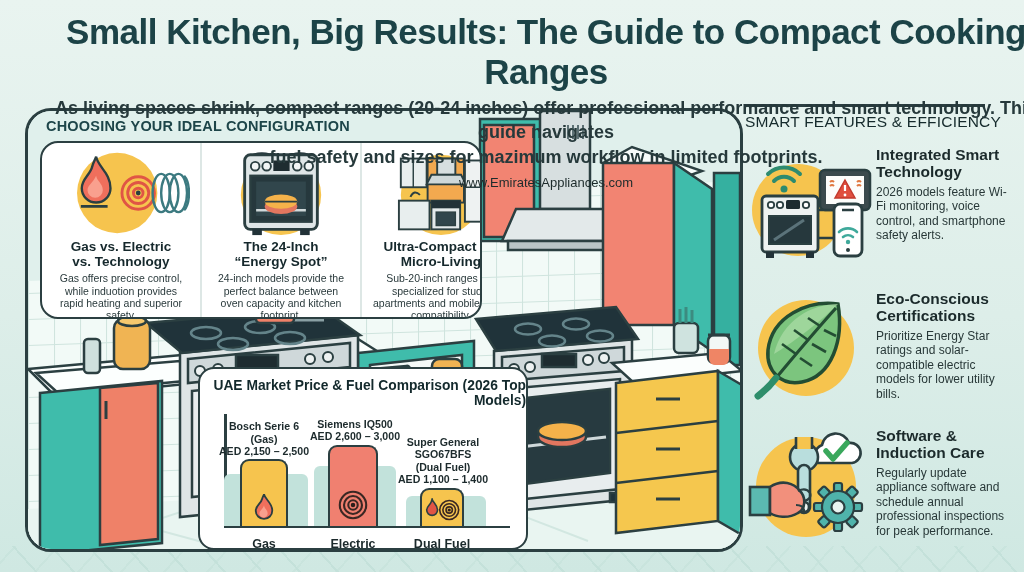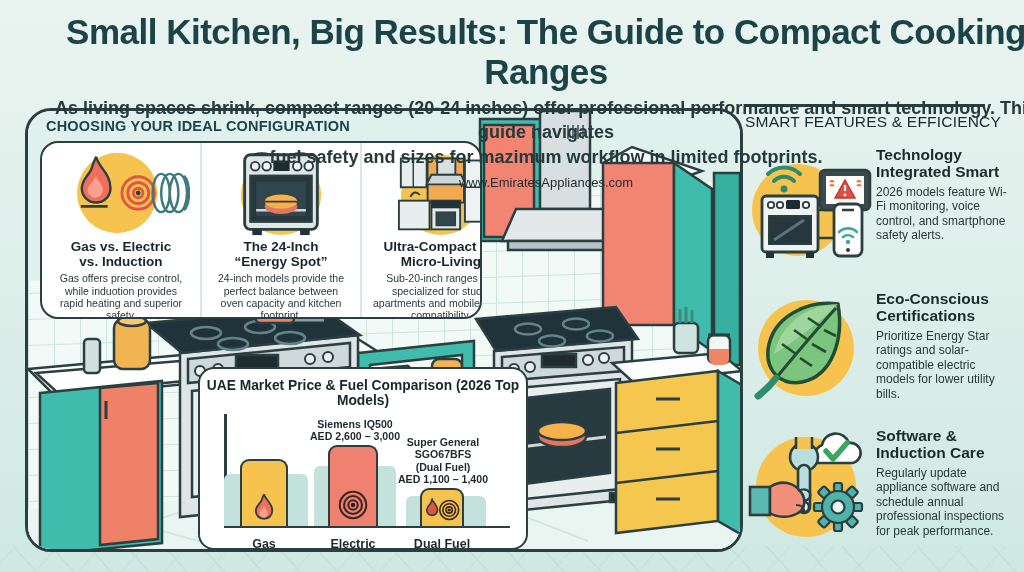--- a/index.html
+++ b/index.html
@@ -21,21 +21,21 @@
     border:2.5px solid #2b3f41;border-radius:18px;display:flex;z-index:3;overflow:hidden;}
   .config-col{flex:1;padding:6px 10px 4px;display:flex;flex-direction:column;align-items:center;text-align:center;}
   .config-col + .config-col{border-left:2px solid #dde7e5;}
   .config-icon{height:88px;display:flex;align-items:center;justify-content:center;}
   .config-title{font-size:13.5px;font-weight:700;line-height:1.12;color:#15282c;margin-top:2px;}
   .config-body{font-size:10.5px;line-height:1.18;color:#2a3a3c;font-weight:500;margin-top:3px;}
 
   
   .price-panel{position:absolute;left:170px;top:256px;width:326px;height:179px;background:#fff;
     border:2.5px solid #2b3f41;border-radius:16px;z-index:4;}
-  .price-title{text-align:center;margin-top:9px;font-size:13.8px;font-weight:700;color:#13292c;}
+  .price-title{text-align:right;margin-top:9px;font-size:13.8px;font-weight:700;color:#13292c;}
   .chart{position:relative;margin:2px 14px 0 18px;height:142px;}
   .axis-y{position:absolute;left:6px;top:4px;bottom:24px;width:2.5px;background:#2b3f41;}
   .axis-x{position:absolute;left:6px;right:2px;bottom:24px;height:2.5px;background:#2b3f41;}
   .bk{position:absolute;bottom:26px;background:#c2e2db;border-radius:6px 6px 0 0;}
   .bar{position:absolute;bottom:26px;border:2.5px solid #2b3f41;border-bottom:none;
     border-radius:9px 9px 0 0;display:flex;align-items:flex-end;justify-content:center;padding-bottom:4px;box-sizing:border-box;}
   .bar.gas{left:22px;width:48px;height:67px;background:#f6c44e;}
   .bar.elec{left:110px;width:50px;height:81px;background:#f08070;}
   .bar.dual{left:202px;width:44px;height:38px;background:#f6c44e;}
   .bar-label{position:absolute;text-align:center;font-size:10.6px;font-weight:700;line-height:1.15;color:#1c2a2c;}
@@ -229,21 +229,21 @@
             <g fill="none" stroke="#3c7a80" stroke-width="2.5">
               <ellipse cx="112" cy="46" rx="9" ry="20"></ellipse>
                 <ellipse cx="121" cy="46" rx="9" ry="20"></ellipse>
               <ellipse cx="130" cy="46" rx="9" ry="20"></ellipse>
                 <path d="M136,28 a9,20 0 0 1 0,36"></path>
             </g>
           </svg>
         </div>
         <div class="config-title">
           <div>Gas vs. Electric</div>
-          <div>vs. Induction</div>
+          <div>vs. Technology</div>
         </div>
         <div class="config-body">Gas offers precise control, while induotion provides rapid heating and superior safety.</div>
       </div>
 
       <div class="config-col">
         <div class="config-icon">
           <svg width="138" height="88" viewBox="0 0 140 92">
             <circle cx="70" cy="48" r="42" fill="#f6c44e"></circle>
             <ellipse cx="50" cy="7" rx="11" ry="3.5" fill="#223238"></ellipse>
               <ellipse cx="90" cy="7" rx="11" ry="3.5" fill="#223238"></ellipse>
@@ -327,20 +327,25 @@
             <path d="M9,1 C10,5 15,7 15,13 A6,6 0 0 1 3,13 C3,9 7,7.5 8,4 Z" fill="#e05545" stroke="#2b3f41" stroke-width="1.8"></path>
             <g fill="none" stroke="#3a2723" stroke-width="1.8">
               <circle cx="28" cy="13" r="3.5"></circle>
                 <circle cx="28" cy="13" r="7"></circle>
                 <circle cx="28" cy="13" r="10.5"></circle>
             </g>
             <circle cx="28" cy="13" r="1.8" fill="#2b1f1c"></circle>
           </svg>
         </div>
 
+        <div class="bar-label" style="left:-14px;width:120px;bottom:95px;">
+          <div>Bosch Serie 6</div>
+          <div>(Gas)</div>
+          <div>AED 2,150 – 2,500</div>
+        </div>
         <div class="bar-label" style="left:78px;width:118px;bottom:110px;">
           <div>Siemens IQ500</div>
           <div>AED 2,600 – 3,000</div>
         </div>
         <div class="bar-label" style="left:162px;width:126px;bottom:67px;">
           <div>Super General</div>
           <div>SGO67BFS</div>
           <div>(Dual Fuel)</div>
           <div>AED 1,100 – 1,400</div>
         </div>
@@ -390,22 +395,22 @@
         <g fill="none" stroke="#3fa99b" stroke-width="2.6" stroke-linecap="round">
           <path d="M93,84 a13,13 0 0 1 18,0"></path>
             <path d="M97,89 a8,8 0 0 1 10,0"></path>
         </g>
         <circle cx="102" cy="94" r="2.2" fill="#3fa99b"></circle>
         <circle cx="102" cy="102" r="2" fill="#2b3f41"></circle>
       </svg>
     </div>
     <div class="smart-text">
       <div class="smart-title">
+        <div>Integrated Smart</div>
         <div>Technology</div>
-        <div>Integrated Smart</div>
       </div>
       <div class="smart-body">2026 models feature Wi-Fi monitoring, voice control, and smartphone safety alerts.</div>
     </div>
   </div>
 
   <div class="smart-item" style="top:290px;">
     <div class="smart-icon">
       <svg width="126" height="116" viewBox="0 0 126 112">
         <circle cx="60" cy="56" r="48" fill="#f6c44e"></circle>
         <path d="M92,12 C62,8 26,24 22,58 C20,80 36,94 56,90 C86,84 98,48 92,12 Z" fill="#7cc57e" stroke="#234d33" stroke-width="3.5"></path>

